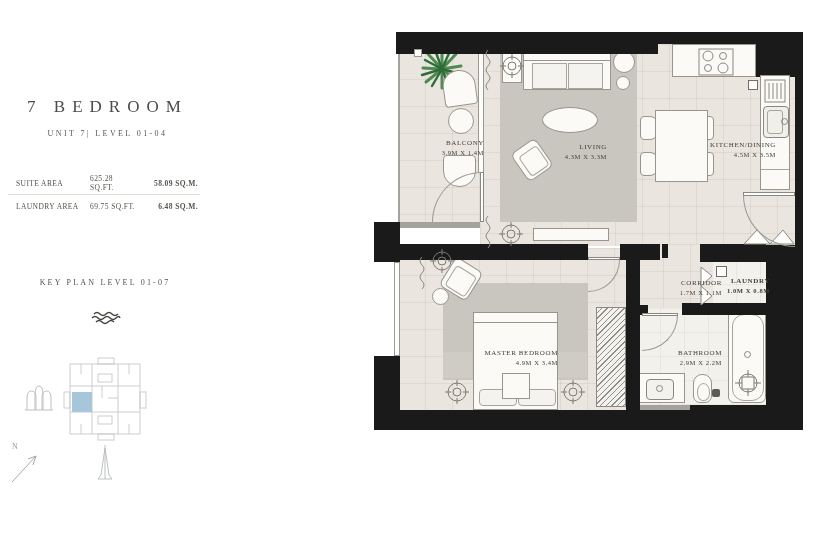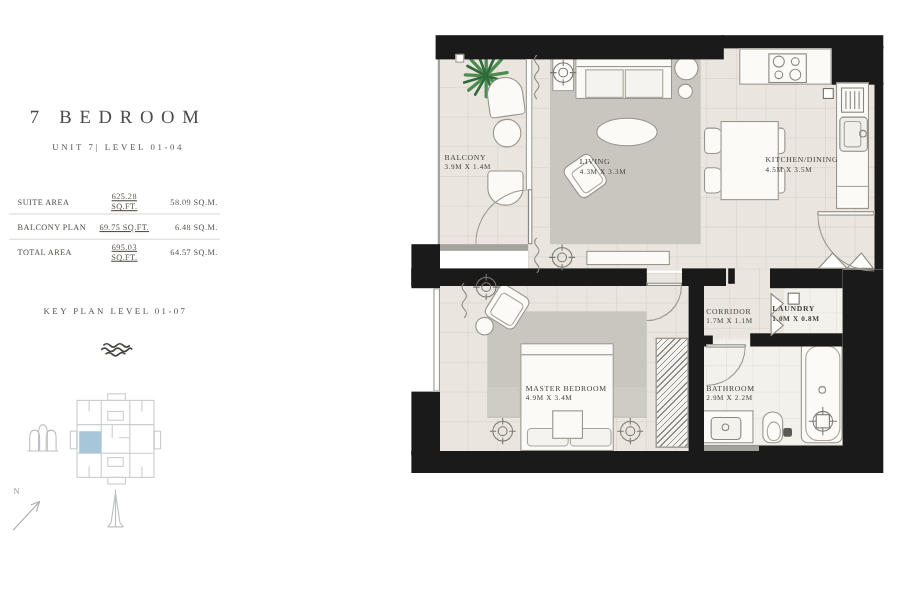--- a/index.html
+++ b/index.html
@@ -6,39 +6,39 @@
   body{width:839px;height:541px;background:#ffffff;overflow:hidden;
        font-family:"Liberation Serif", serif;color:#4b4a46;position:relative;}
   .abs{position:absolute;}
   
   .ptitle{font-size:17px;letter-spacing:7px;text-align:center;color:#4c4b48;}
   .psub{font-size:8px;letter-spacing:2.4px;text-align:center;color:#5a5854;}
   .atable{font-size:7.5px;letter-spacing:.4px;color:#56534e;}
   .arow{display:flex;align-items:center;height:22px;}
   .arow+.arow{border-top:1px solid #dedbd5;}
   .arow .c1{flex:0 0 74px;text-align:left;padding-left:8px;}
-  .arow .c2{flex:1;text-align:center;text-decoration:underline;}
-  .arow .c3{flex:0 0 62px;text-align:right;padding-right:2px;}
+  .arow .c2{flex:1;text-align:left;}
+  .arow .c3{flex:0 0 62px;text-align:right;padding-right:2px;font-weight:bold;}
   .kptitle{font-size:8px;letter-spacing:2.2px;text-align:center;color:#55534f;}
   
   #plan{left:370px;top:30px;width:435px;height:402px;}
   .wall{background:#1a1a1a;}
   .floor{background-color:#eae6df;
     background-image:linear-gradient(rgba(120,110,90,.10) 1px, transparent 1px),
       linear-gradient(90deg, rgba(120,110,90,.10) 1px, transparent 1px);
     background-size:27px 27px;}
   .floorlight{background-color:#f3f1ec;
     background-image:linear-gradient(rgba(120,110,90,.08) 1px, transparent 1px),
       linear-gradient(90deg, rgba(120,110,90,.08) 1px, transparent 1px);
     background-size:24px 24px;}
   .rug{background:#c9c6c0;}
   .furn{background:#fbfaf7;border:1px solid #98958c;box-sizing:border-box;}
   .gray{background:#cfccc5;}
   .rail{background:#a3a29c;}
-  .rlabel{font-size:7px;letter-spacing:.6px;color:#45423c;text-align:left;
+  .rlabel{font-size:7px;letter-spacing:.6px;color:#45423c;text-align:right;
           line-height:1.45;white-space:nowrap;z-index:30;}
   .rlabel .dims{font-size:6.5px;}
   .arc{box-sizing:border-box;border:0 solid #9b9890;background:transparent;z-index:18;}
   .leaf{background:#fdfdfb;border:1px solid #8a8880;box-sizing:border-box;z-index:19;}
   .glass{background:#fdfdfb;border-left:1px solid #9b9890;border-right:1px solid #9b9890;box-sizing:border-box;}
   .win{background:#fdfdfb;border:1px solid #9b9890;box-sizing:border-box;}
   .z2{z-index:2}.z3{z-index:3}.z4{z-index:4}.z5{z-index:5}.z6{z-index:6}
   svg{display:block;}
 </style>
 </head>
@@ -47,28 +47,23 @@
 <div class="abs ptitle" style="left:15px;top:97px;width:185px;">7 BEDROOM</div>
 <div class="abs psub" style="left:15px;top:129px;width:185px;">UNIT 7| LEVEL 01-04</div>
 
 <div class="abs atable" style="left:8px;top:172px;width:192px;">
   <div class="arow">
     <span class="c1">SUITE AREA</span>
     <span class="c2">625.28 SQ.FT.</span>
     <span class="c3">58.09 SQ.M.</span>
   </div>
   <div class="arow">
-    <span class="c1">BALCONY PLAN</span>
+    <span class="c1">LAUNDRY AREA</span>
     <span class="c2">69.75 SQ.FT.</span>
     <span class="c3">6.48 SQ.M.</span>
-  </div>
-  <div class="arow">
-    <span class="c1">TOTAL AREA</span>
-    <span class="c2">695.03 SQ.FT.</span>
-    <span class="c3">64.57 SQ.M.</span>
   </div>
 </div>
 
 <div class="abs kptitle" style="left:10px;top:278px;width:190px;">KEY PLAN LEVEL 01-07</div>
 
 <div class="abs" style="left:90px;top:310px;">
   <svg width="32" height="16" viewBox="0 0 32 16" fill="none" stroke="#45443f" stroke-width="1.5">
     <path d="M4,4 Q7,1 10,4 T16,4 T22,4 T28,4"></path>
     <path d="M2,8 Q5,5 8,8 T14,8 T20,8 T26,8 T30,8"></path>
     <path d="M6,12 Q9,9 12,12 T18,12 T24,12"></path>

